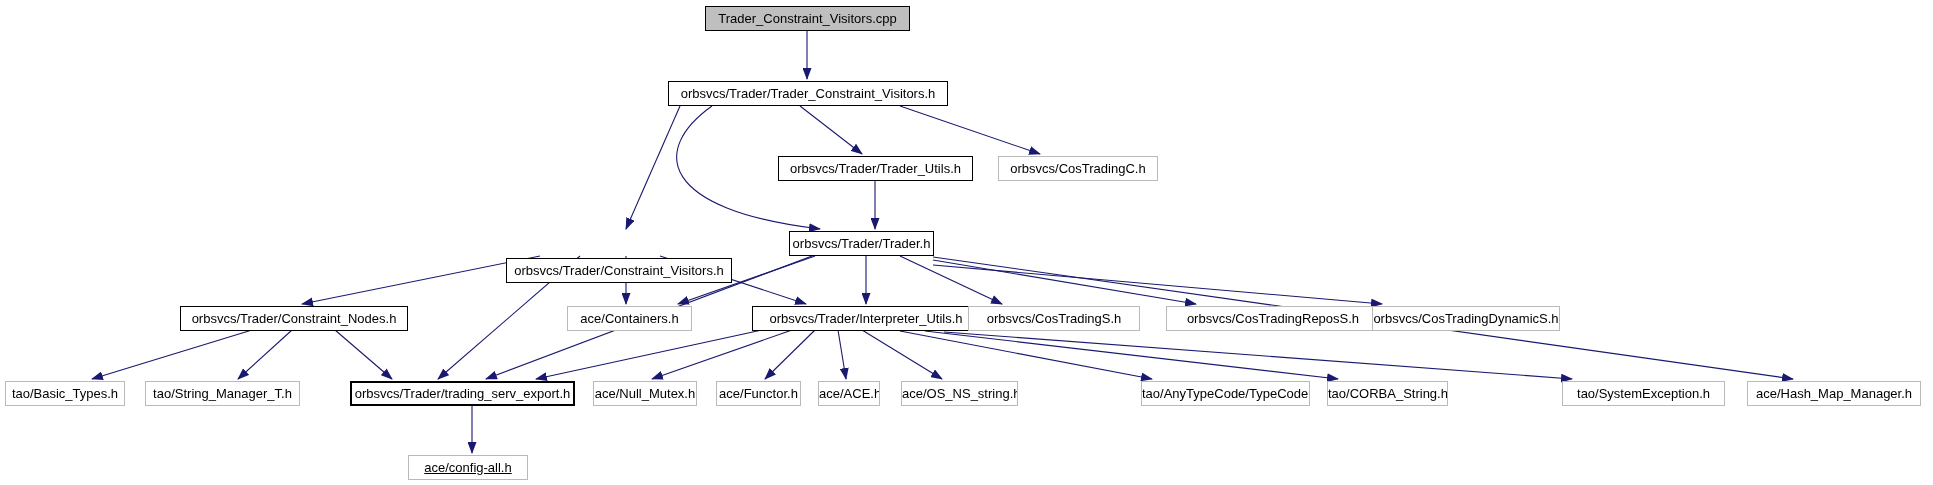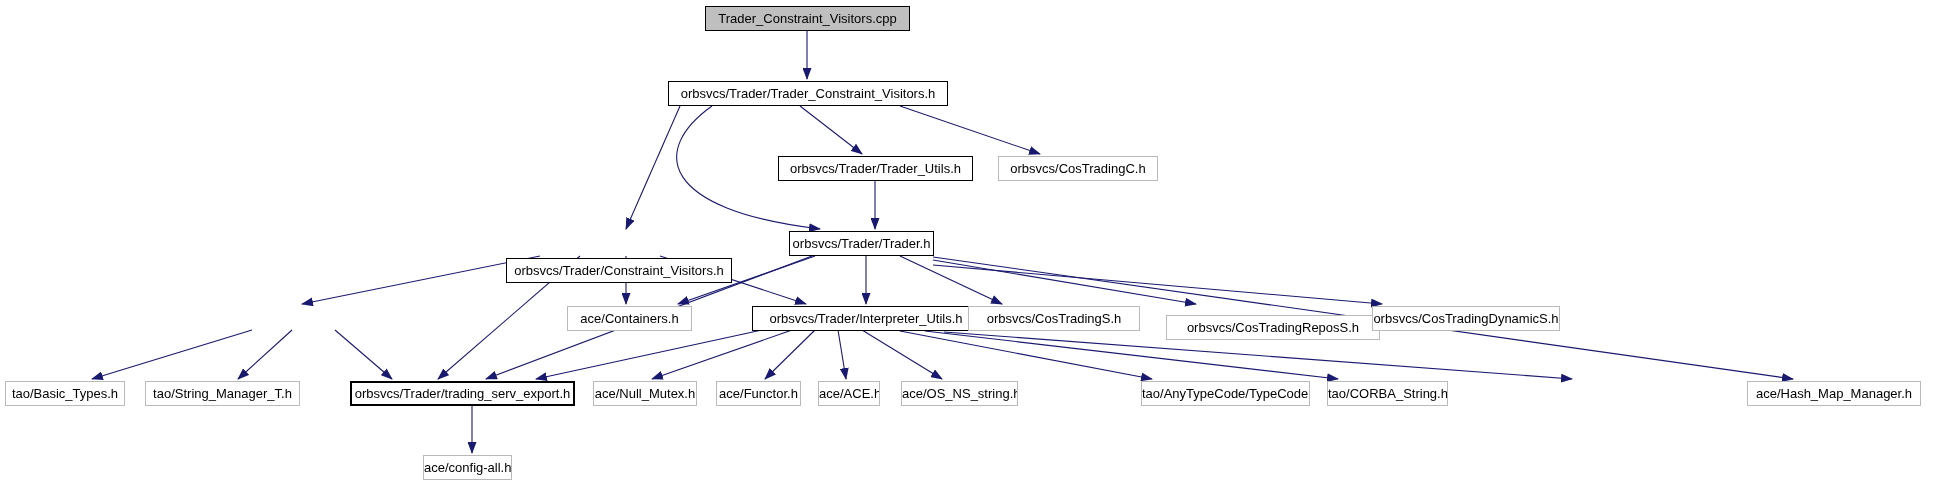--- a/index.html
+++ b/index.html
@@ -75,32 +75,34 @@
   <div class="node doc" style="left:668px;top:81px;width:280px;">orbsvcs/Trader/Trader_Constraint_Visitors.h</div>
 
   <div class="node main" style="left:705px;top:6px;width:205px;">Trader_Constraint_Visitors.cpp</div>
 
   <div class="node doc" style="left:778px;top:156px;width:195px;">orbsvcs/Trader/Trader_Utils.h</div>
   <div class="node" style="left:998px;top:156px;width:160px;">orbsvcs/CosTradingC.h</div>
 
   <div class="node doc" style="left:506px;top:231px;width:226px;margin-top:27px;">orbsvcs/Trader/Constraint_Visitors.h</div>
   <div class="node doc" style="left:789px;top:231px;width:145px;">orbsvcs/Trader/Trader.h</div>
 
+  <div class="node doc" style="left:180px;top:306px;width:228px;">orbsvcs/Trader/Constraint_Nodes.h</div>
   <div class="node" style="left:567px;top:306px;width:125px;">ace/Containers.h</div>
   <div class="node doc" style="left:752px;top:306px;width:228px;">orbsvcs/Trader/Interpreter_Utils.h</div>
   <div class="node" style="left:968px;top:306px;width:172px;">orbsvcs/CosTradingS.h</div>
-  <div class="node" style="left:1166px;top:315px;width:214px;">orbsvcs/CosTradingReposS.h</div>
+  <div class="node" style="left:1166px;top:306px;width:214px;">orbsvcs/CosTradingReposS.h</div>
   <div class="node" style="left:1372px;top:306px;width:188px;">orbsvcs/CosTradingDynamicS.h</div>
 
   <div class="node" style="left:5px;top:381px;width:120px;">tao/Basic_Types.h</div>
   <div class="node" style="left:145px;top:381px;width:155px;">tao/String_Manager_T.h</div>
   <div class="node bold" style="left:350px;top:381px;width:225px;">orbsvcs/Trader/trading_serv_export.h</div>
   <div class="node" style="left:593px;top:381px;width:104px;">ace/Null_Mutex.h</div>
   <div class="node" style="left:716px;top:381px;width:85px;text-align:center;">ace/Functor.h</div>
   <div class="node" style="left:818px;top:381px;width:62px;">ace/ACE.h</div>
   <div class="node" style="left:901px;top:381px;width:117px;">ace/OS_NS_string.h</div>
   <div class="node" style="left:1141px;top:381px;width:169px;">tao/AnyTypeCode/TypeCode.h</div>
   <div class="node" style="left:1327px;top:381px;width:121px;">tao/CORBA_String.h</div>
+  <div class="node" style="left:1562px;top:381px;width:163px;">tao/SystemException.h</div>
   <div class="node" style="left:1747px;top:381px;width:174px;">ace/Hash_Map_Manager.h</div>
 
-  <div class="node" style="left:423px;top:455px;width:89px;">ace/config-all.h</div>
+  <div class="node" style="left:408px;top:455px;width:120px;text-decoration:underline;">ace/config-all.h</div>
 
 </div>
 
 </body></html>

